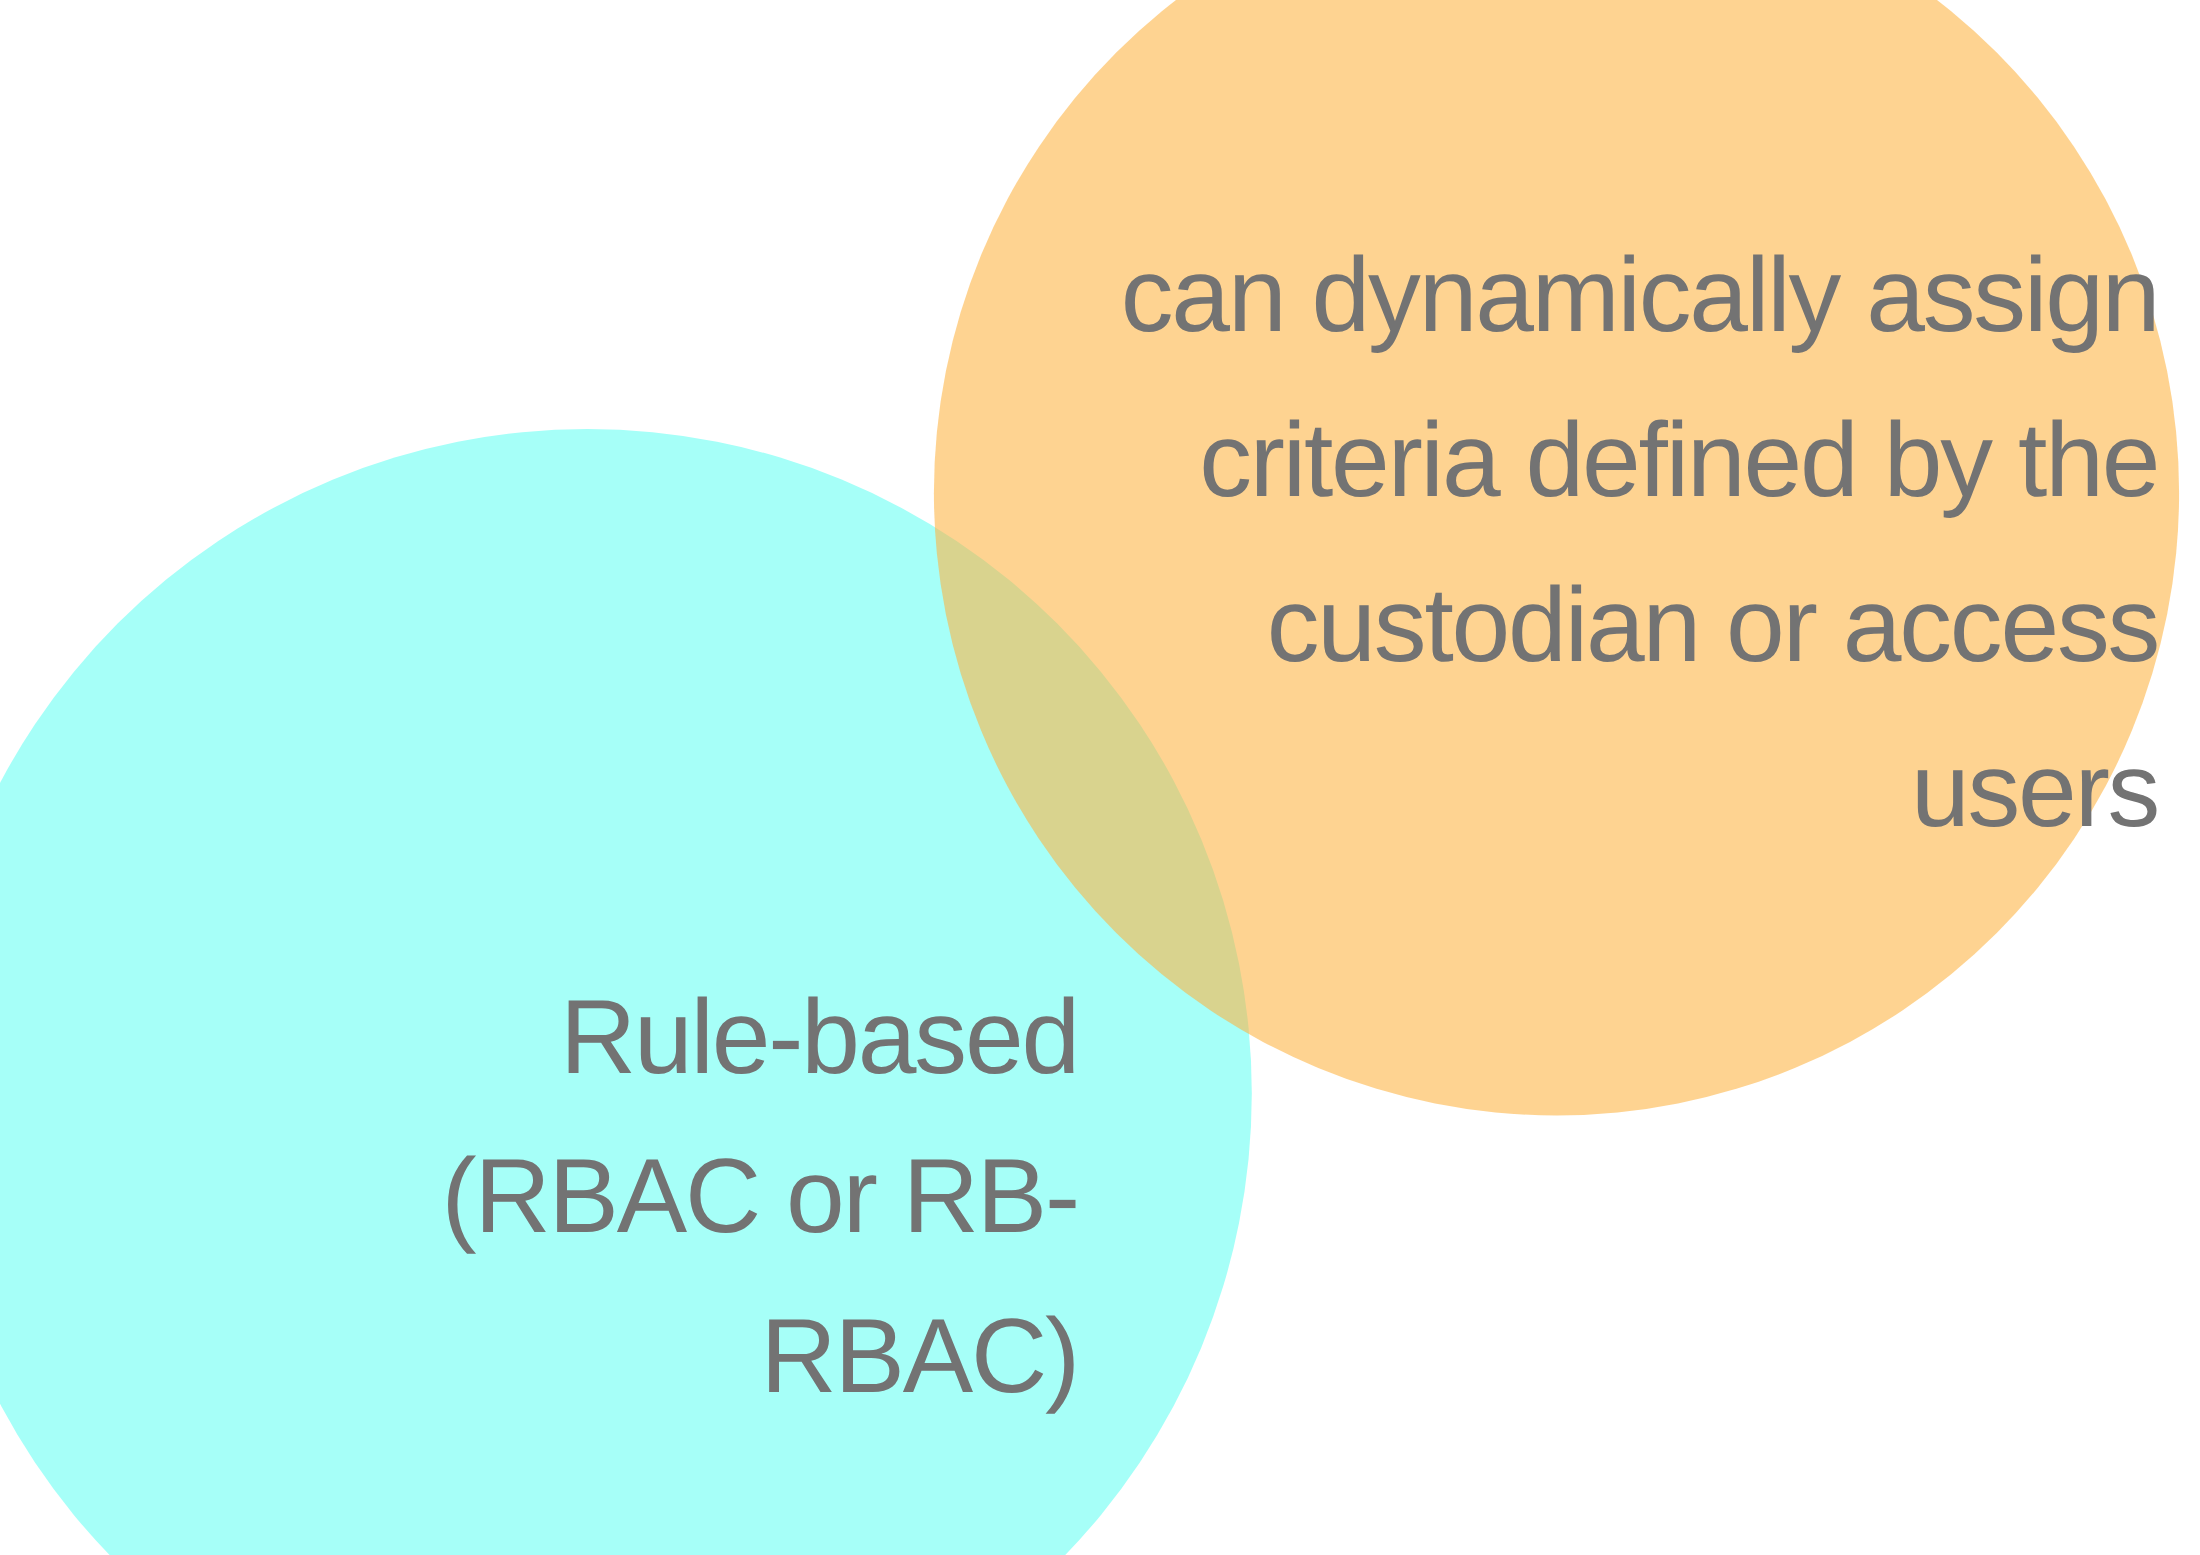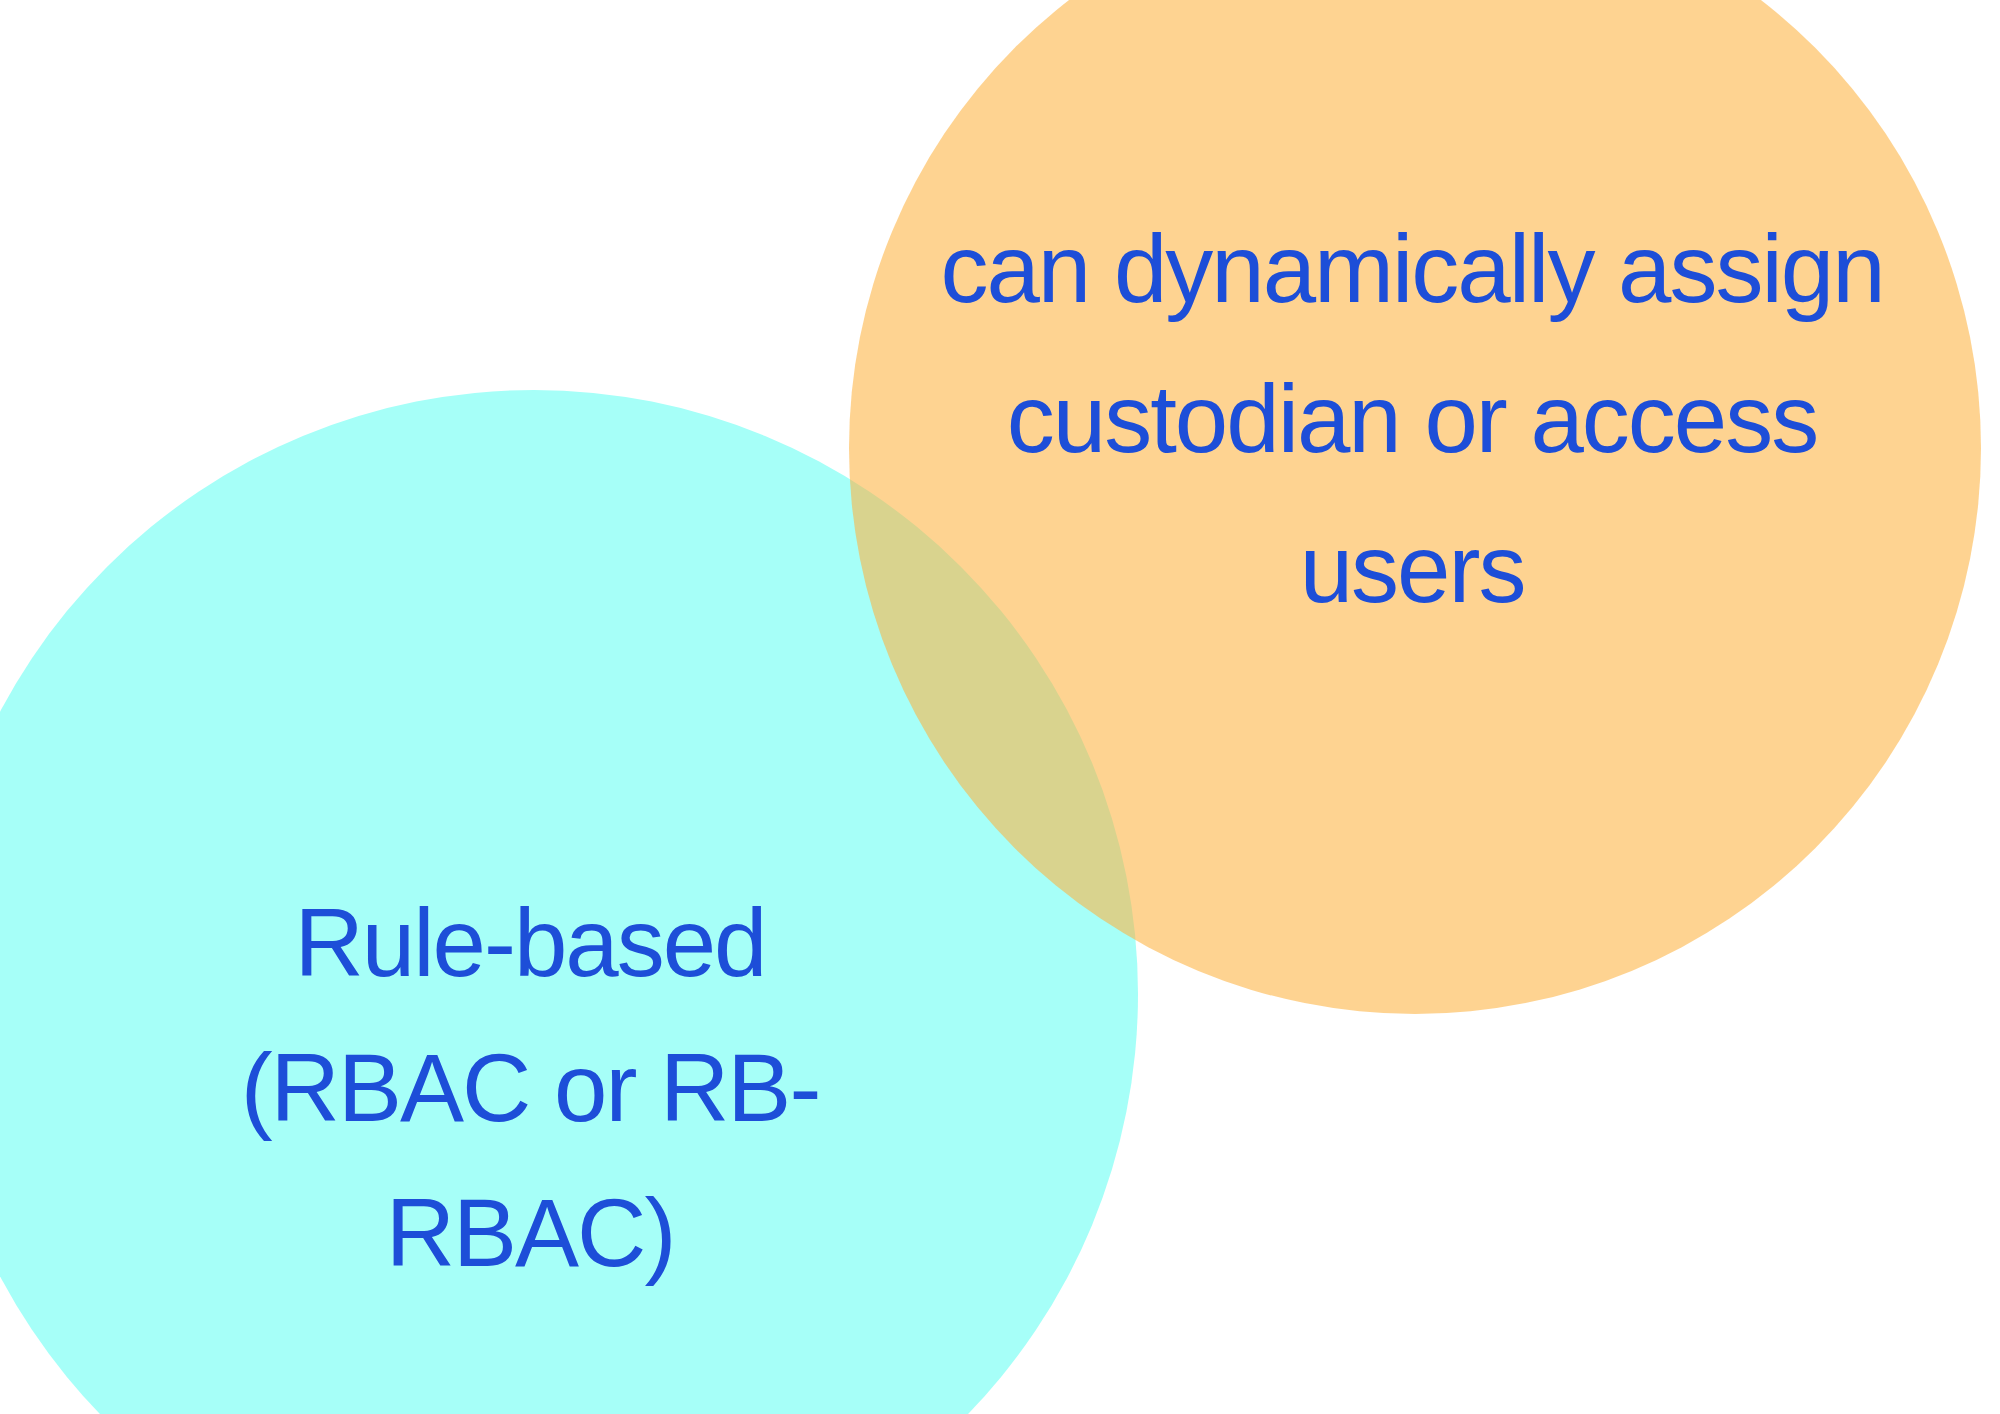--- a/index.html
+++ b/index.html
@@ -33,22 +33,22 @@
   
   .circle.orange {
     left: 849px;
     top: -118px;
     width: 1132px;
     height: 1132px;
     background: rgba(253, 180, 66, 0.58);
   }
   .label {
     position: absolute;
-    color: #1d4ed8;
-    text-align: center;
+    color: #737373;
+    text-align: right;
     font-size: 96px;
     letter-spacing: -2px;
   }
   .label .line {
     white-space: nowrap;
   }
   .label.orange-label {
     left: 862px;
     top: 194px;
     width: 1100px;
@@ -65,20 +65,21 @@
 <body>
 
 <div class="venn-canvas">
 
   <div class="circle cyan"></div>
 
   <div class="circle orange"></div>
 
   <div class="label orange-label">
     <div class="line">can dynamically assign</div>
+    <div class="line">criteria defined by the</div>
     <div class="line">custodian or access</div>
     <div class="line">users</div>
   </div>
 
   <div class="label cyan-label">
     <div class="line">Rule-based</div>
     <div class="line">(RBAC or RB-</div>
     <div class="line">RBAC)</div>
   </div>
 

